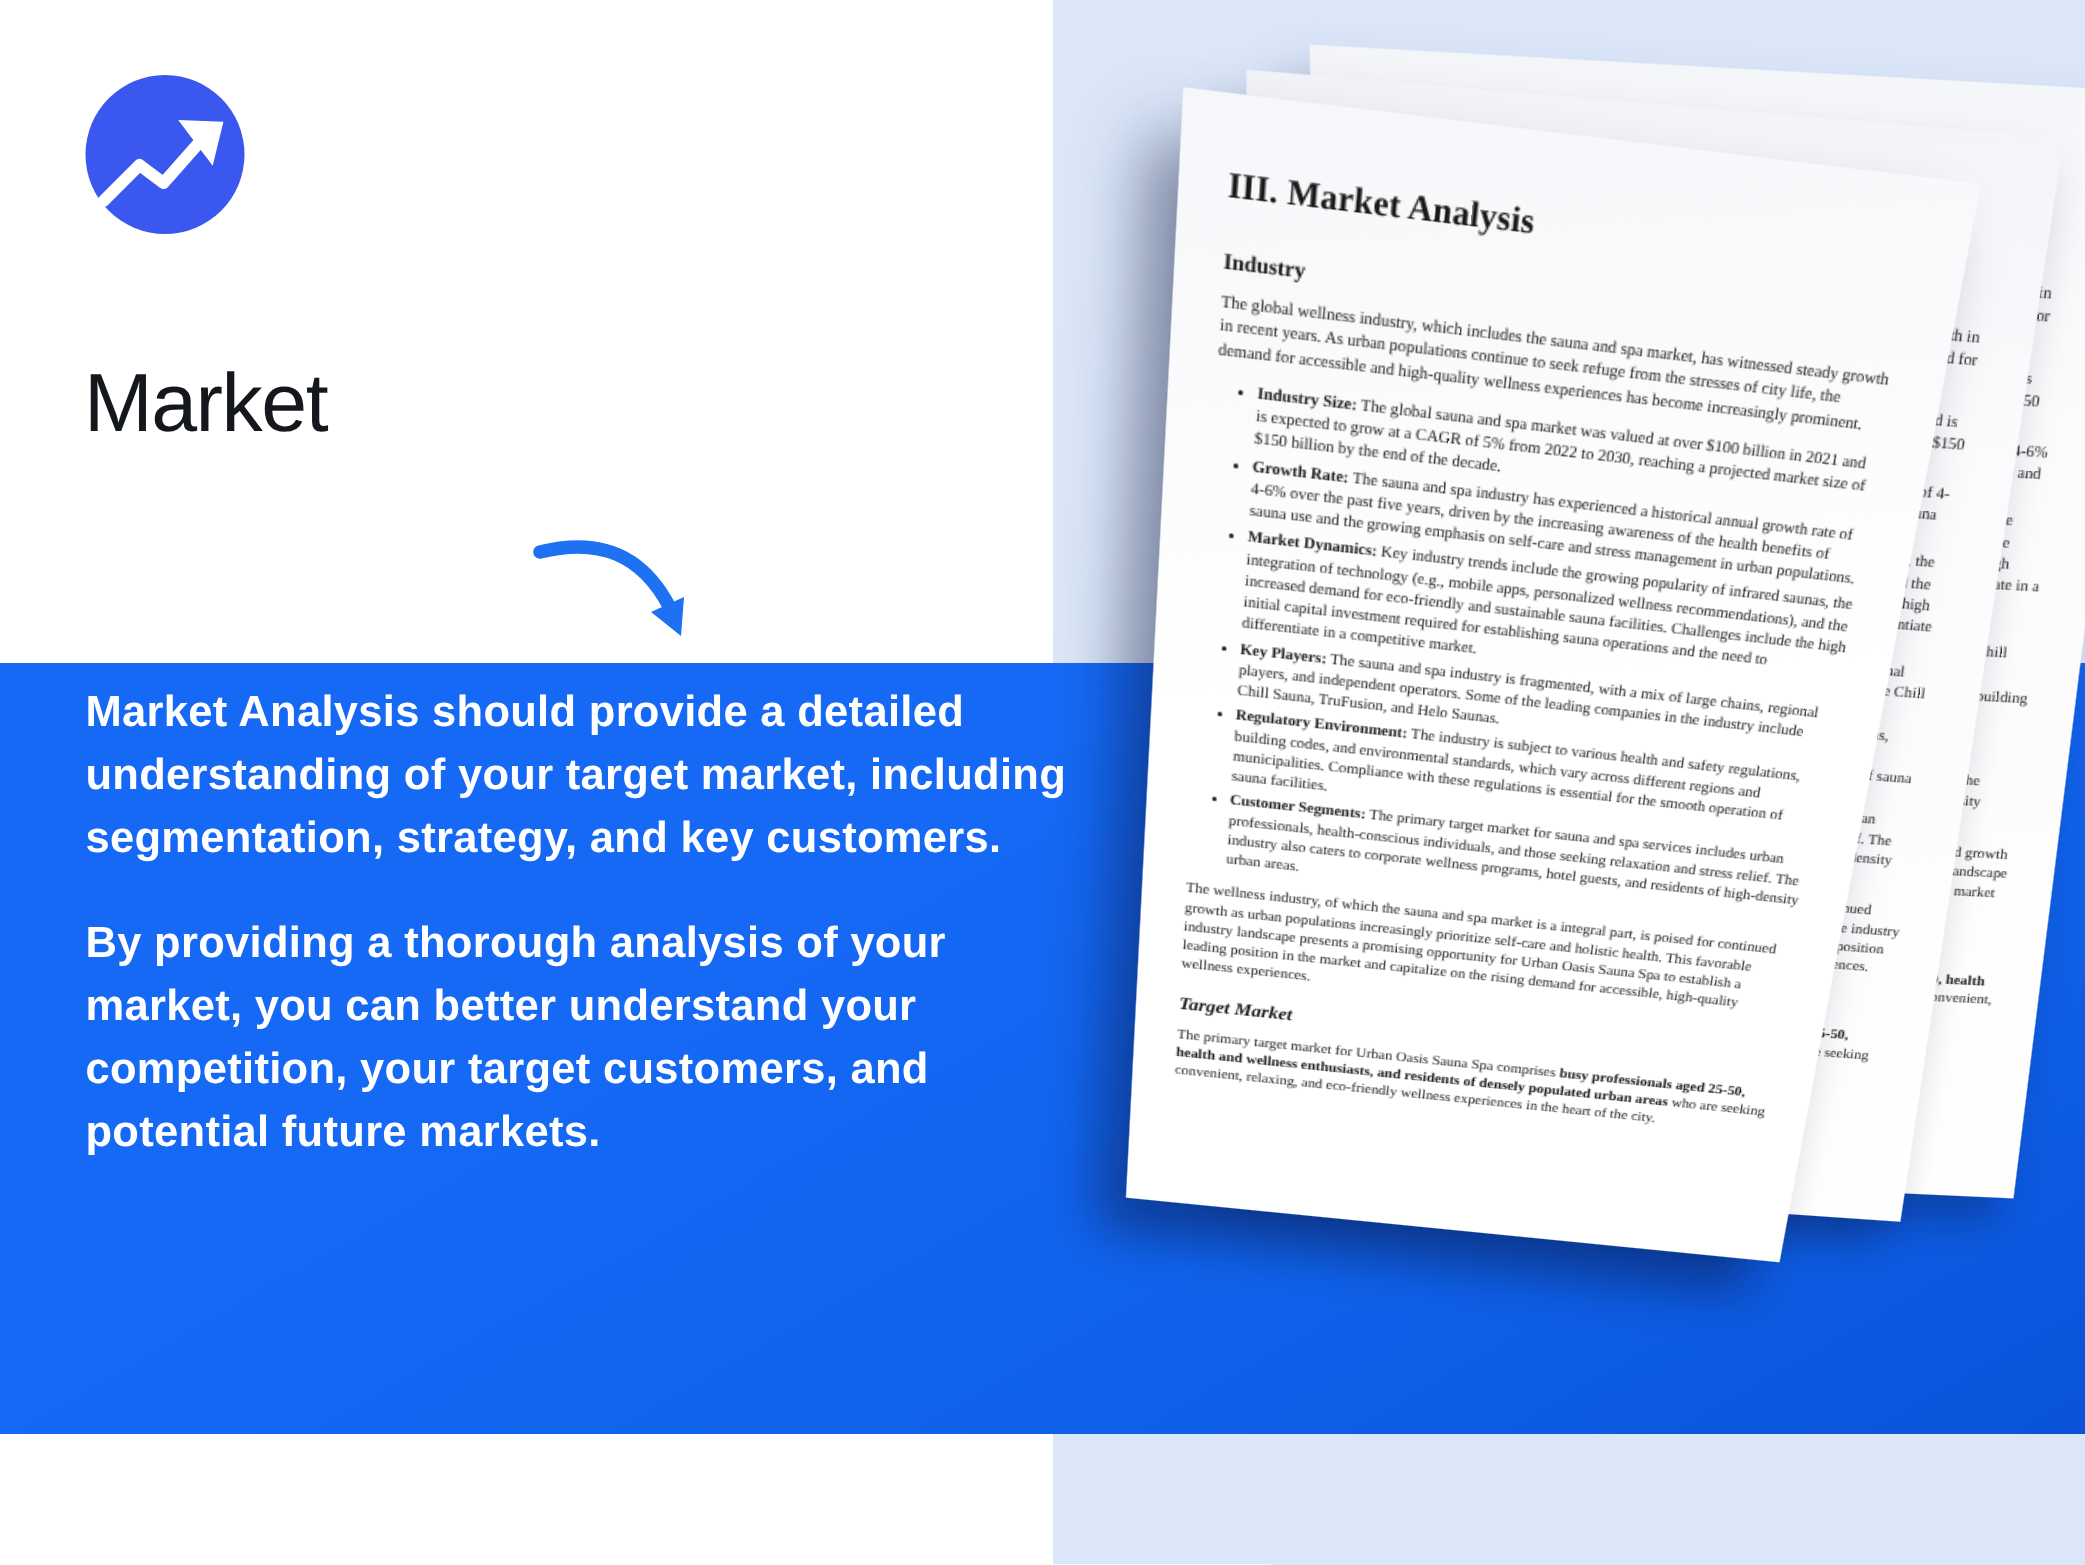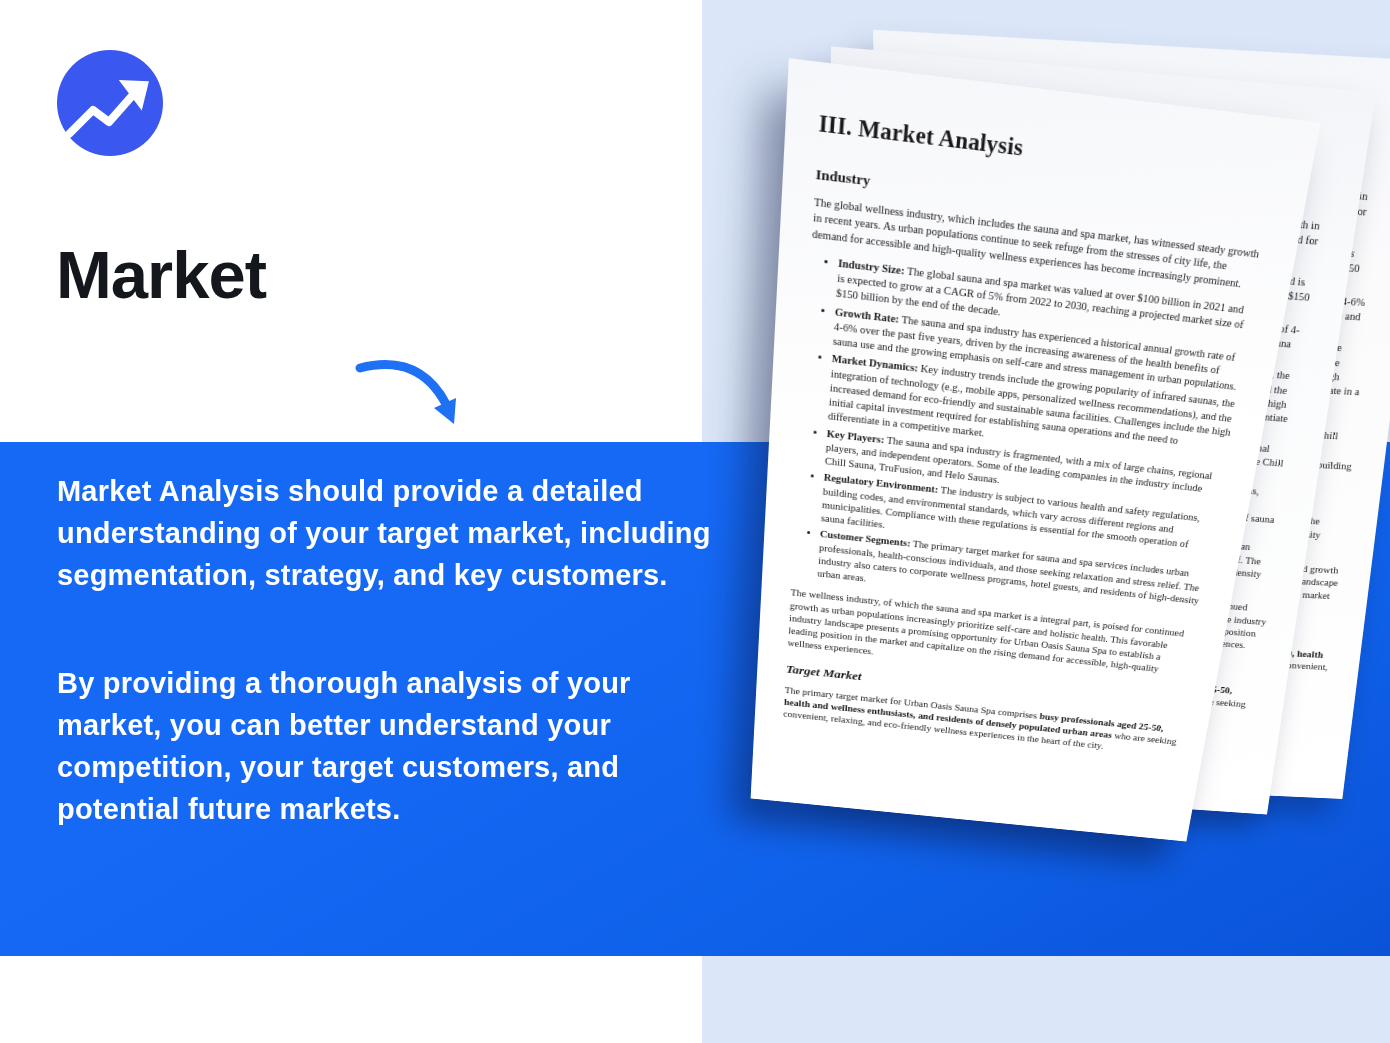--- a/index.html
+++ b/index.html
@@ -40,33 +40,33 @@
   }
   .logo-line2{
     font-family:"Liberation Mono",monospace;
     font-size:29px;font-weight:700;color:var(--ink);
     letter-spacing:7px;margin-top:4px;
   }
   .logo-line2 .kit{color:var(--kit-blue)}
   
   .hero-title{
     position:absolute;left:56px;top:238px;
-    font-size:67px;font-weight:700;line-height:1.1;letter-spacing:-1px;
+    font-size:55px;font-weight:400;line-height:1.1;letter-spacing:-1px;
     color:var(--ink);
   }
   .hero-title .accent{color:var(--accent)}
   .hero-arrow{position:absolute;left:352px;top:352px}
   
-  .panel-text{position:absolute;left:57px;top:470px;color:#ffffff}
+  .panel-text{position:absolute;left:57px;top:454px;color:#ffffff}
   .panel-text p{
     margin:0;font-size:29px;font-weight:700;line-height:1.45;
     letter-spacing:.2px;
   }
   .panel-text .p1{width:690px}
-  .panel-text .p2{width:600px;margin-top:66px}
+  .panel-text .p2{width:600px;margin-top:28px}
   
   .page{
     position:absolute;background:#fdfdfe;
     box-shadow:-12px 22px 30px rgba(8,18,60,.32);
   }
   .page.back{
     left:880px;top:70px;width:505px;height:770px;
     transform:perspective(1100px) rotateX(-17deg) rotateZ(3deg);
     background:linear-gradient(173deg,#f3f5f9,#fbfbfc 30%,#ffffff);
   }

